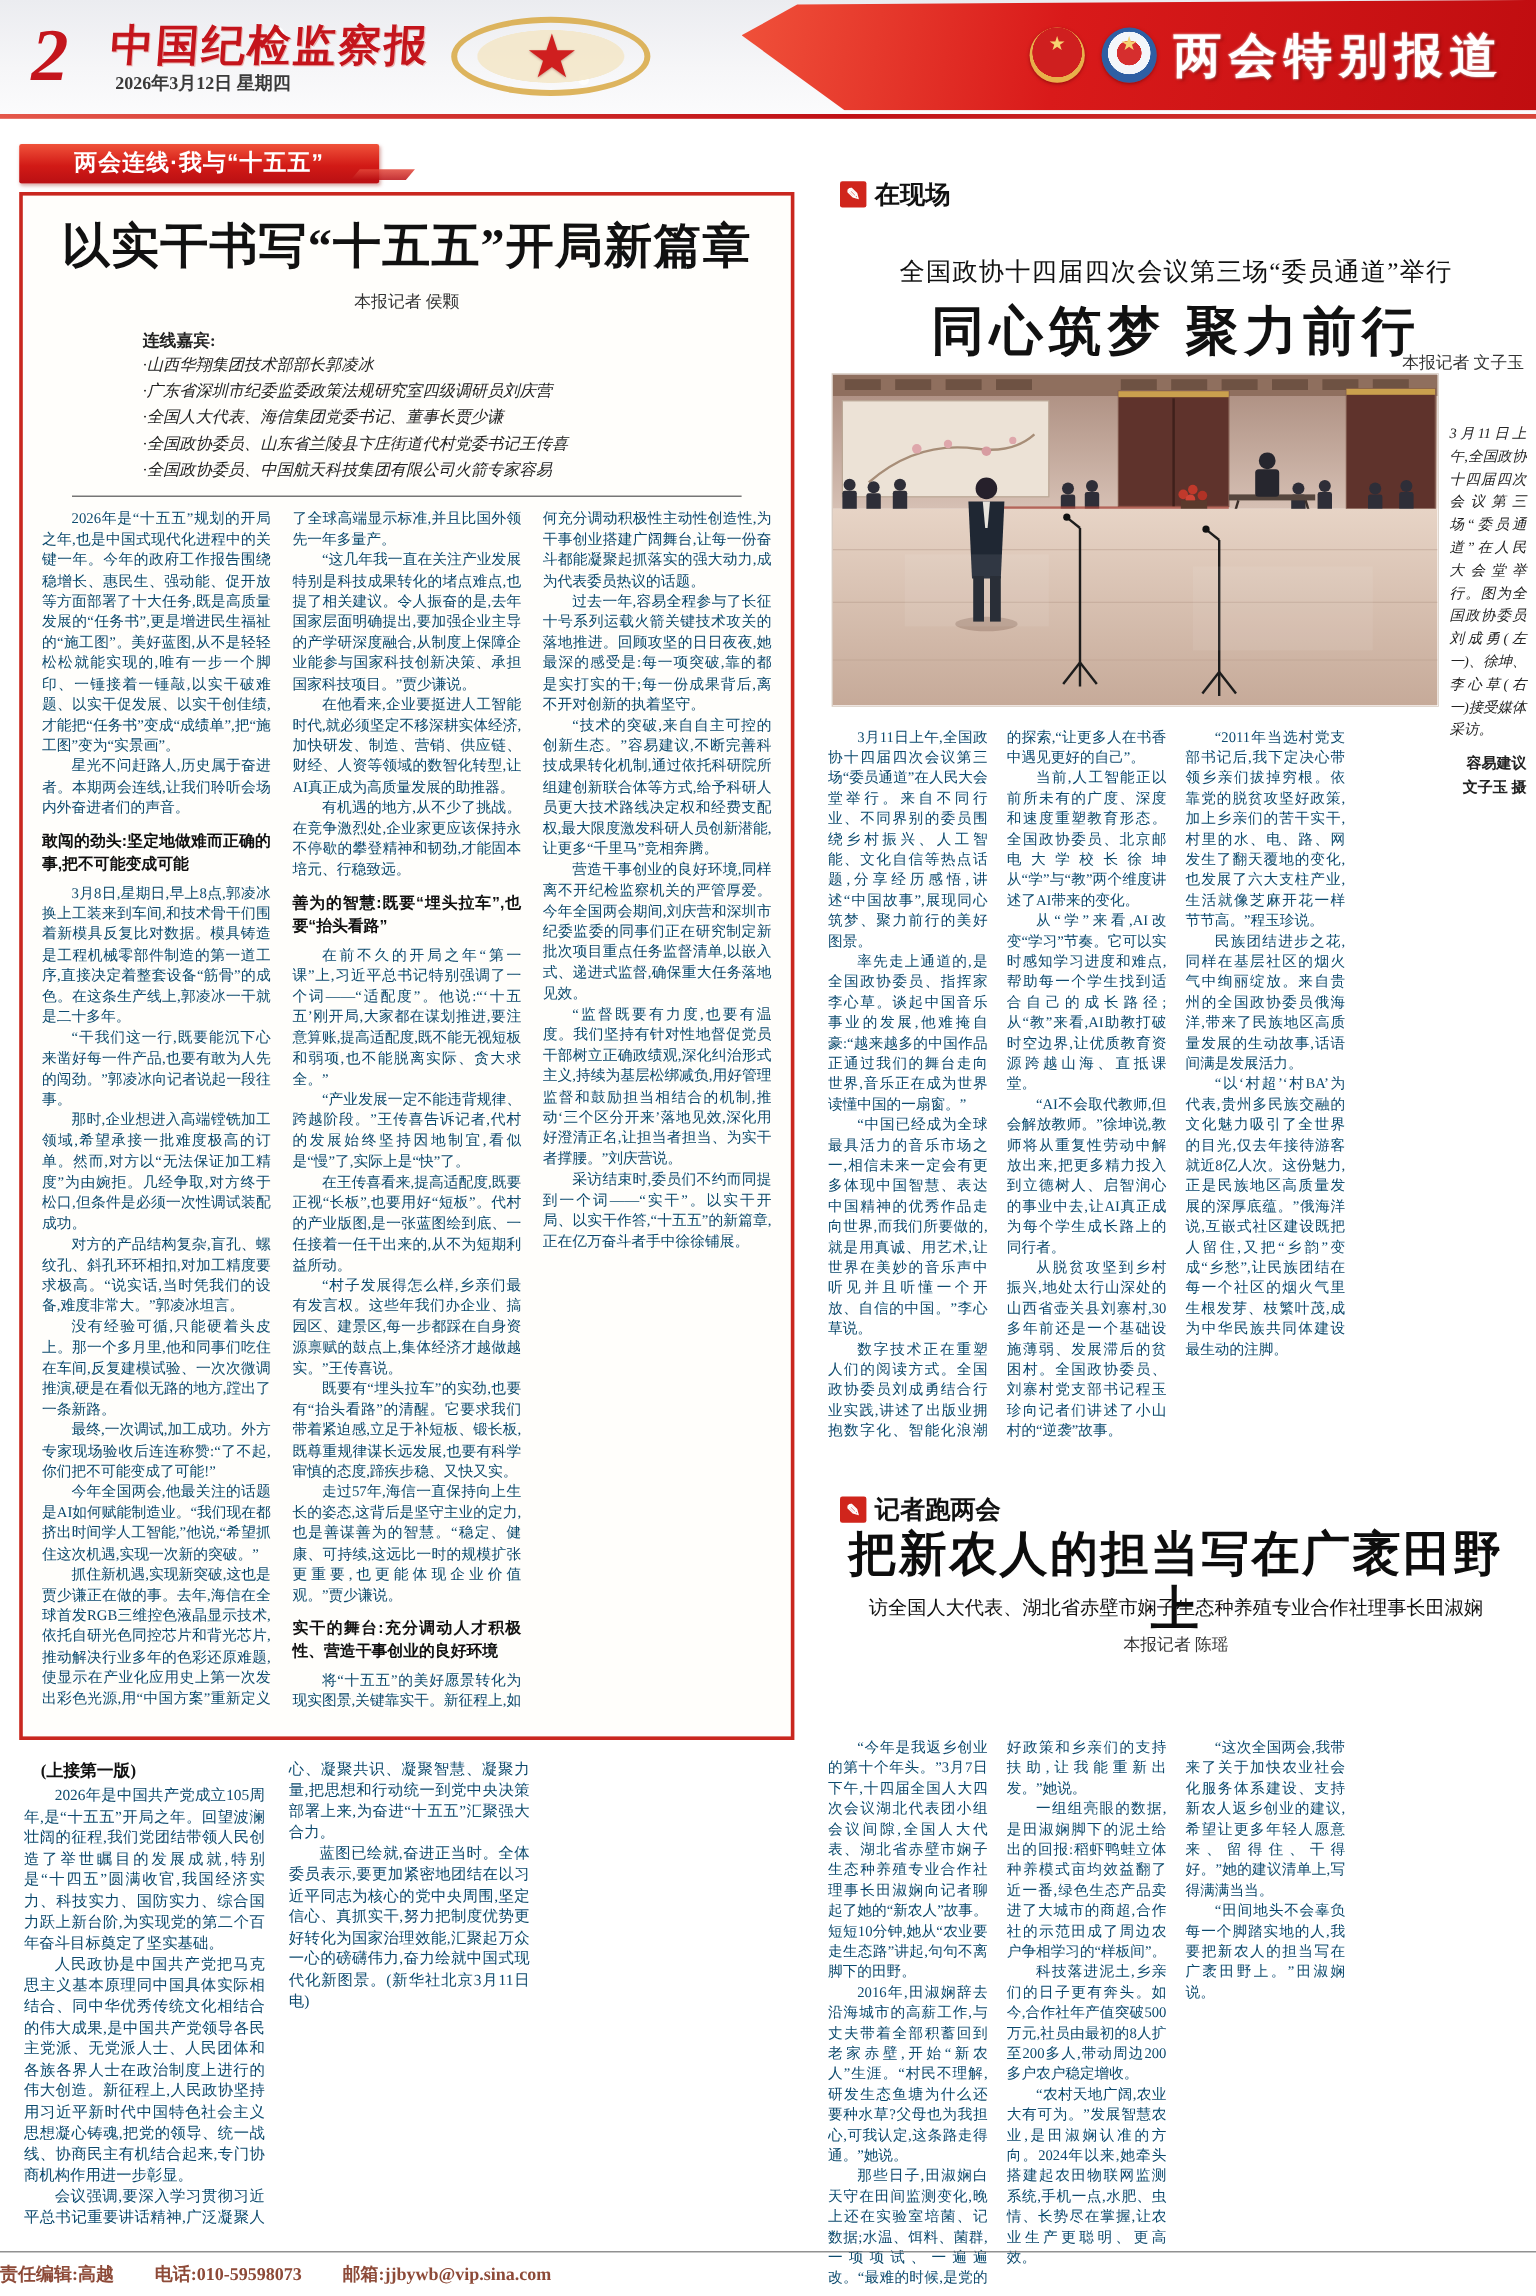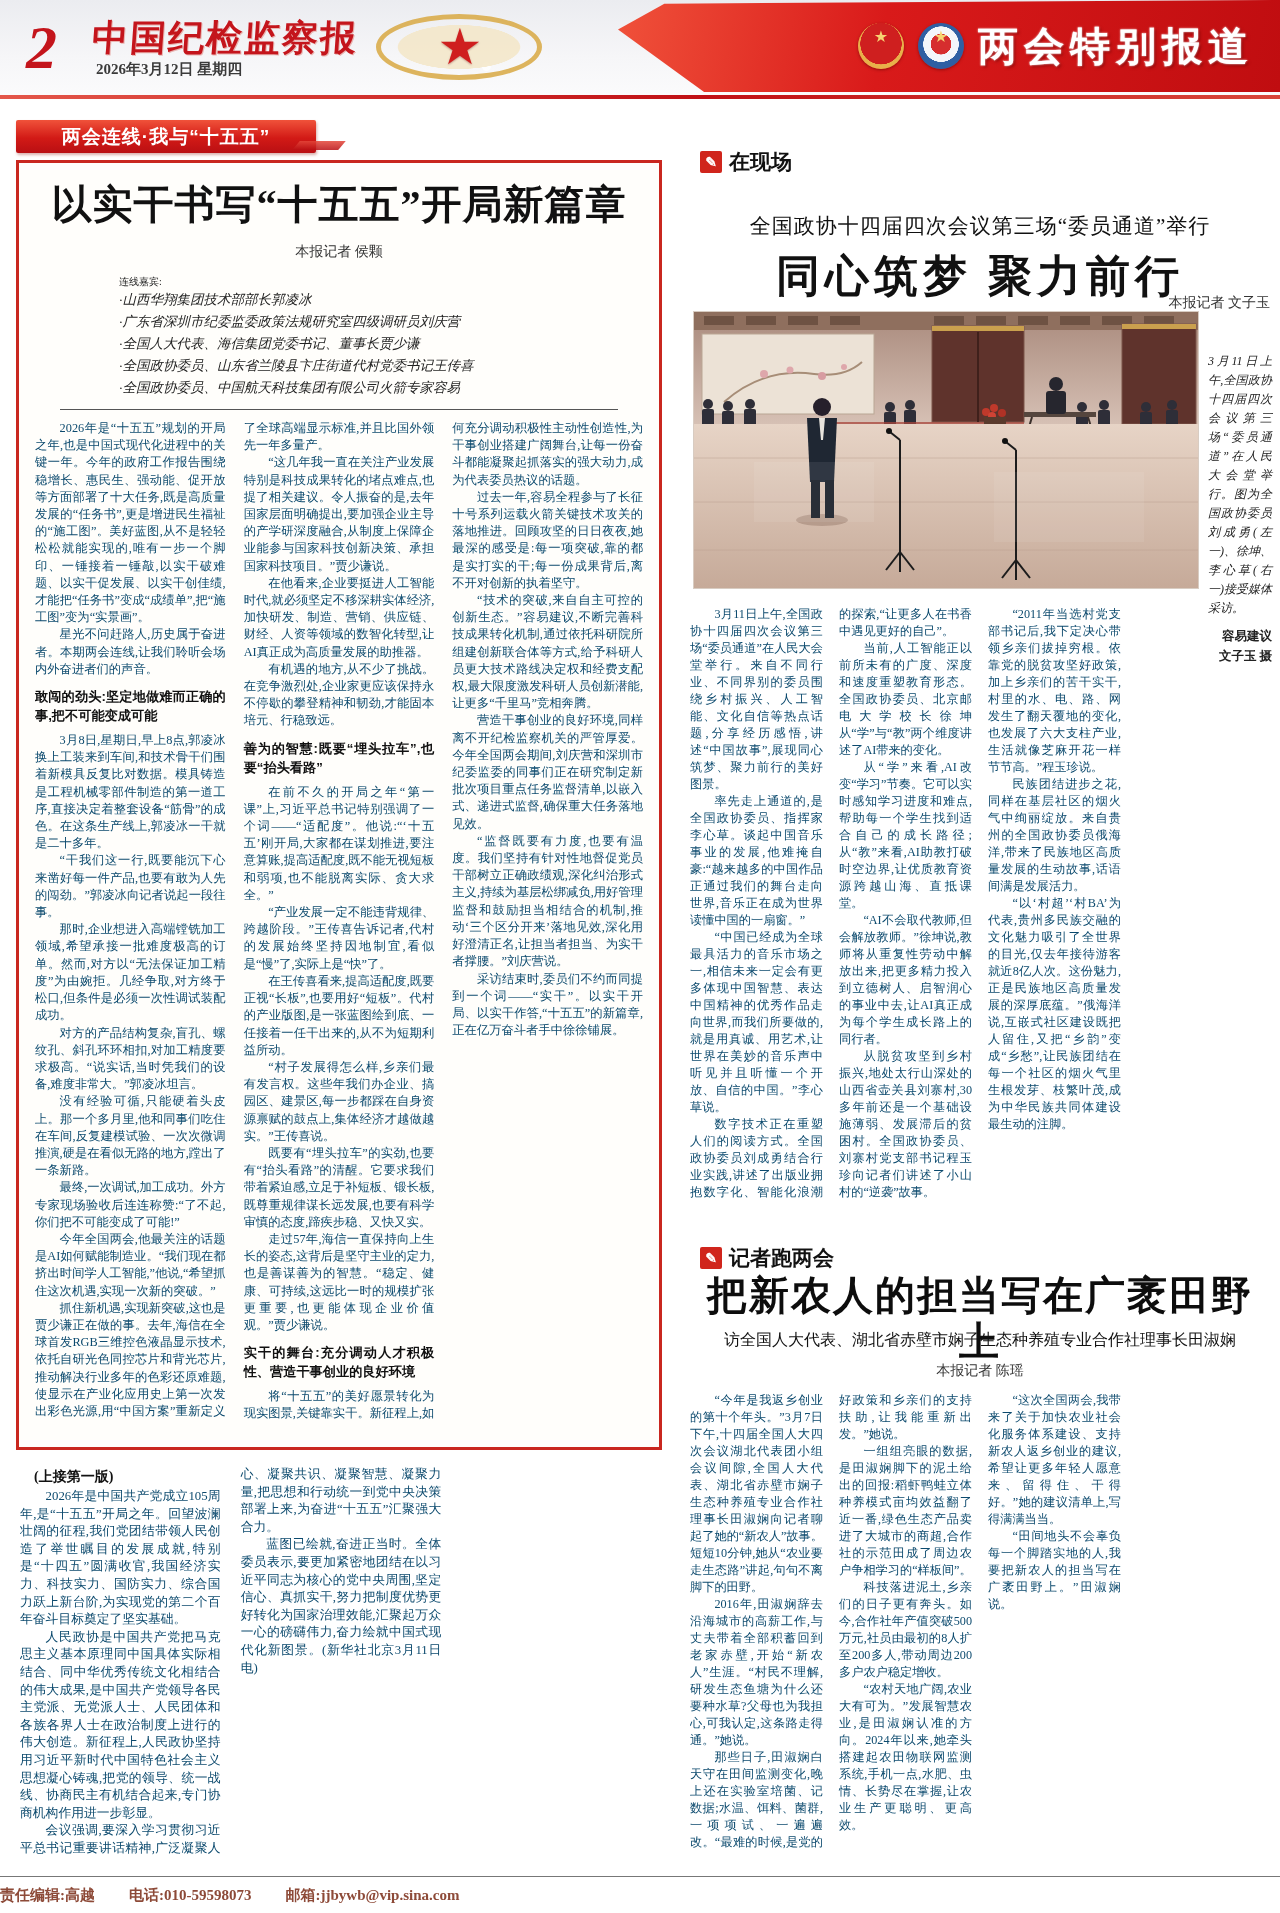--- a/index.html
+++ b/index.html
@@ -46,21 +46,21 @@
     line-height:33px; text-align:center; letter-spacing:1px; border-radius:2px;
     box-shadow:1px 2px 3px rgba(150,30,20,.35); }
   .ribbon::after { content:""; position:absolute; right:-26px; bottom:3px; width:46px; height:9px;
     background:linear-gradient(180deg,#e4473a,#b90f13); transform:skewX(-40deg); opacity:.85; }
   .redbox { position:absolute; left:16px; top:160px; width:646px; height:1290px;
     border:3px solid #c9271f; background:#fffefb; padding:12px 16px 10px; }
   .la-headline { text-align:center; font-size:40px; line-height:52px; font-weight:900;
     color:#111; letter-spacing:1px; margin-top:4px; }
   .la-byline { text-align:center; font-size:14px; color:#333; margin-top:12px; }
   .la-guests { margin:14px 0 0 84px; font-style:italic; }
-  .la-guests .guest-label { font-weight:normal; font-style:normal; font-size:10px; color:#222; }
+  .la-guests .guest-label { font-weight:bold; font-style:normal; font-size:14px; color:#222; }
   .la-guests .line { font-size:13.5px; line-height:22px; color:#222; }
   .la-sep { width:558px; margin:10px auto 10px; border-top:1px solid #555; }
   .la-body { height:1004px; column-count:3; column-gap:18px; column-fill:auto;
     overflow:hidden; text-align:justify; }
   .para { font-size:12.3px; line-height:17.2px; text-indent:2em; color:#0c4a6e; }
   .subhead { font-family:"Liberation Sans",sans-serif; font-size:13.2px; line-height:19px;
     font-weight:bold; color:#111; margin:9px 0 7px; text-indent:0; }
 
   
   .tag { position:absolute; display:flex; align-items:center; gap:7px;
@@ -86,21 +86,21 @@
 
   
   .reporter-tag { left:700px; top:1244px; }
   .reporter-headline { position:absolute; left:690px; top:1272px; width:580px; text-align:center;
     font-family:"Liberation Sans",sans-serif; font-size:40px; line-height:46px; font-weight:900;
     letter-spacing:2px; color:#0d0d0d; }
   .reporter-subtitle { position:absolute; left:690px; top:1330px; width:580px; text-align:center;
     font-size:16px; color:#111; }
   .reporter-byline { position:absolute; left:690px; top:1362px; width:580px; text-align:center;
     font-size:14px; color:#333; }
-  .reporter-body { position:absolute; left:690px; top:1392px; width:580px; height:466px;
+  .reporter-body { position:absolute; left:690px; top:1448px; width:580px; height:466px;
     column-count:4; column-gap:16px; column-fill:auto; overflow:hidden; text-align:justify; }
 
   
   .continuation { position:absolute; left:20px; top:1466px; width:642px; height:394px;
     column-count:3; column-gap:20px; column-fill:auto; overflow:hidden; text-align:justify; }
   .continuation .para { font-size:12.8px; line-height:17.6px; }
   .cont-lead { font-weight:bold; font-size:14px; line-height:22px; text-indent:1em; color:#111; }
 
   
   .foot-rule { position:absolute; left:0; top:1876px; width:1280px; border-top:1.5px solid #777; }

